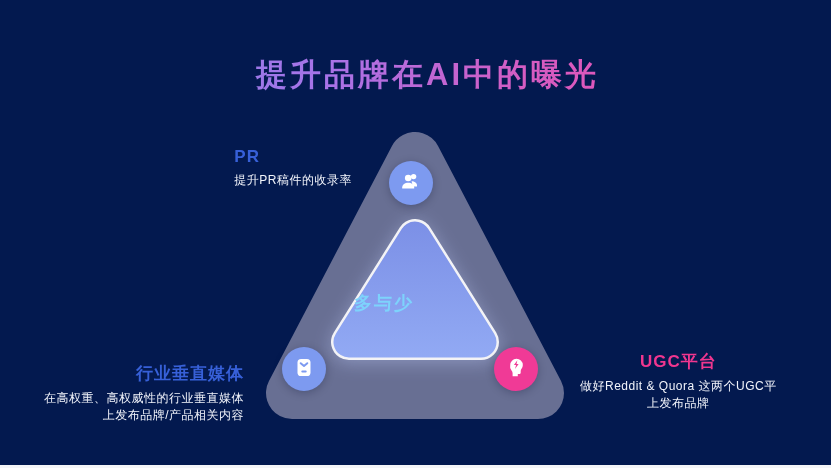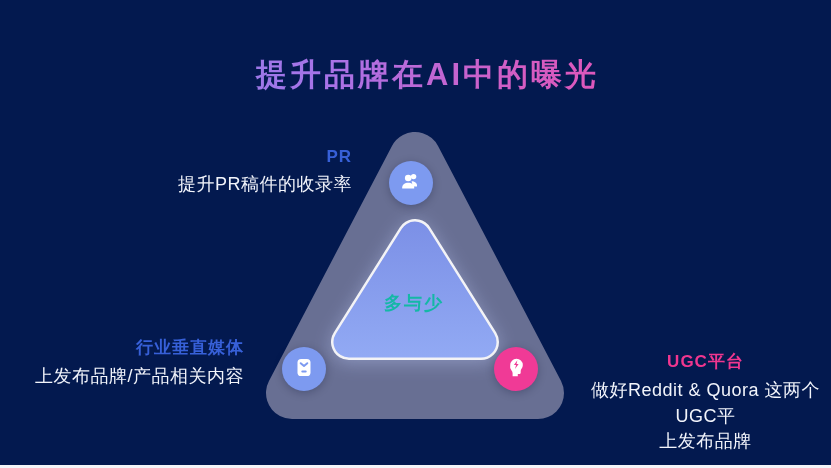--- a/index.html
+++ b/index.html
@@ -11,39 +11,39 @@
   .title{
     position:absolute;top:42px;left:0;width:100%;
     text-align:center;font-size:31px;font-weight:700;letter-spacing:3px;
     background:linear-gradient(90deg,#7c88ea 0%,#a873e8 38%,#d55cc2 62%,#fa4aa4 100%);
     -webkit-background-clip:text;background-clip:text;color:transparent;
     margin:12px;
   }
   .tri-svg{position:absolute;left:0;top:0;}
   .center-label{
     position:absolute;left:354px;top:291px;width:120px;
-    text-align:center;color:#14b8a6;font-size:18px;font-weight:700;letter-spacing:2px;
+    color:#7dd3fc;font-size:18px;font-weight:700;letter-spacing:2px;
   }
   .node-circle{
     position:absolute;width:44px;height:44px;border-radius:50%;
     display:flex;align-items:center;justify-content:center;
     box-shadow:0 2px 8px rgba(3,10,40,.25);
   }
   .node-circle.blue{background:#7d9af0;}
   .node-circle.pink{background:#f03a96;}
   .circle-top{left:389px;top:161px;}
   .circle-left{left:282px;top:347px;}
   .circle-right{left:494px;top:347px;}
   .node-text{position:absolute;}
   .node-text .label{font-size:17px;font-weight:700;letter-spacing:1px;margin:0 0 5px 0;}
-  .node-text .desc{font-size:18px;line-height:1.42;color:#f2f4fb;letter-spacing:.5px;}
+  .node-text .desc{font-size:12px;line-height:1.42;color:#f2f4fb;letter-spacing:.5px;}
   .label-blue{color:#3760d8;}
   .label-pink{color:#f0368f;}
-  .text-top{right:479px;top:147px;text-align:right;}
-  .text-left{right:587px;top:336px;text-align:right;}
+  .text-top{right:479px;top:147px;}
+  .text-left{right:587px;top:362px;text-align:right;}
   .text-right{left:580px;top:350px;text-align:center;}
   .bottom-edge{position:absolute;left:0;bottom:0;width:100%;height:3px;background:#f4f5f8;}
   .glow{filter:drop-shadow(0 3px 9px rgba(190,205,250,.45));}
 </style>
 </head>
 <body>
 
 <div class="slide">
 
   <h1 class="title">提升品牌在AI中的曝光</h1>
@@ -84,20 +84,21 @@
       <svg width="24" height="24" viewBox="0 0 24 24">
         <rect x="5.5" y="4" width="13" height="17" rx="3.6" fill="#ffffff"></rect>
         <path d="M8.7 8.2 12 11l3.3-2.8" stroke="#7d9af0" stroke-width="2" fill="none" stroke-linecap="round" stroke-linejoin="round"></path>
         <rect x="9.3" y="15.6" width="5.4" height="2" rx="1" fill="#7d9af0"></rect>
       </svg>
     </span>
   </div>
   <div class="node-text text-left">
     <div class="label label-blue">行业垂直媒体</div>
     <div class="desc">
+      <div>在高权重、高权威性的行业垂直媒体</div>
       <div>上发布品牌/产品相关内容</div>
     </div>
   </div>
 
   <div class="node-circle pink circle-right">
     <span>
       <svg width="24" height="24" viewBox="0 0 24 24">
         <path fill="#ffffff" d="M6.2 10.2a6.3 6.3 0 0 1 12.6-.2c0 1.5-.5 2.7-1.3 3.8-.6.8-.8 1.5-.8 2.4v1.3c0 .9-.7 1.6-1.6 1.6h-1.3v2.2H8.6v-3c0-1.1-.4-2-1.1-2.9a6.1 6.1 0 0 1-1.3-5.2z"></path>
         <path fill="#f03a96" d="M13.4 5.2 9.9 10h2.2l-1.1 3.9 3.6-4.8h-2.1z"></path>
       </svg>

